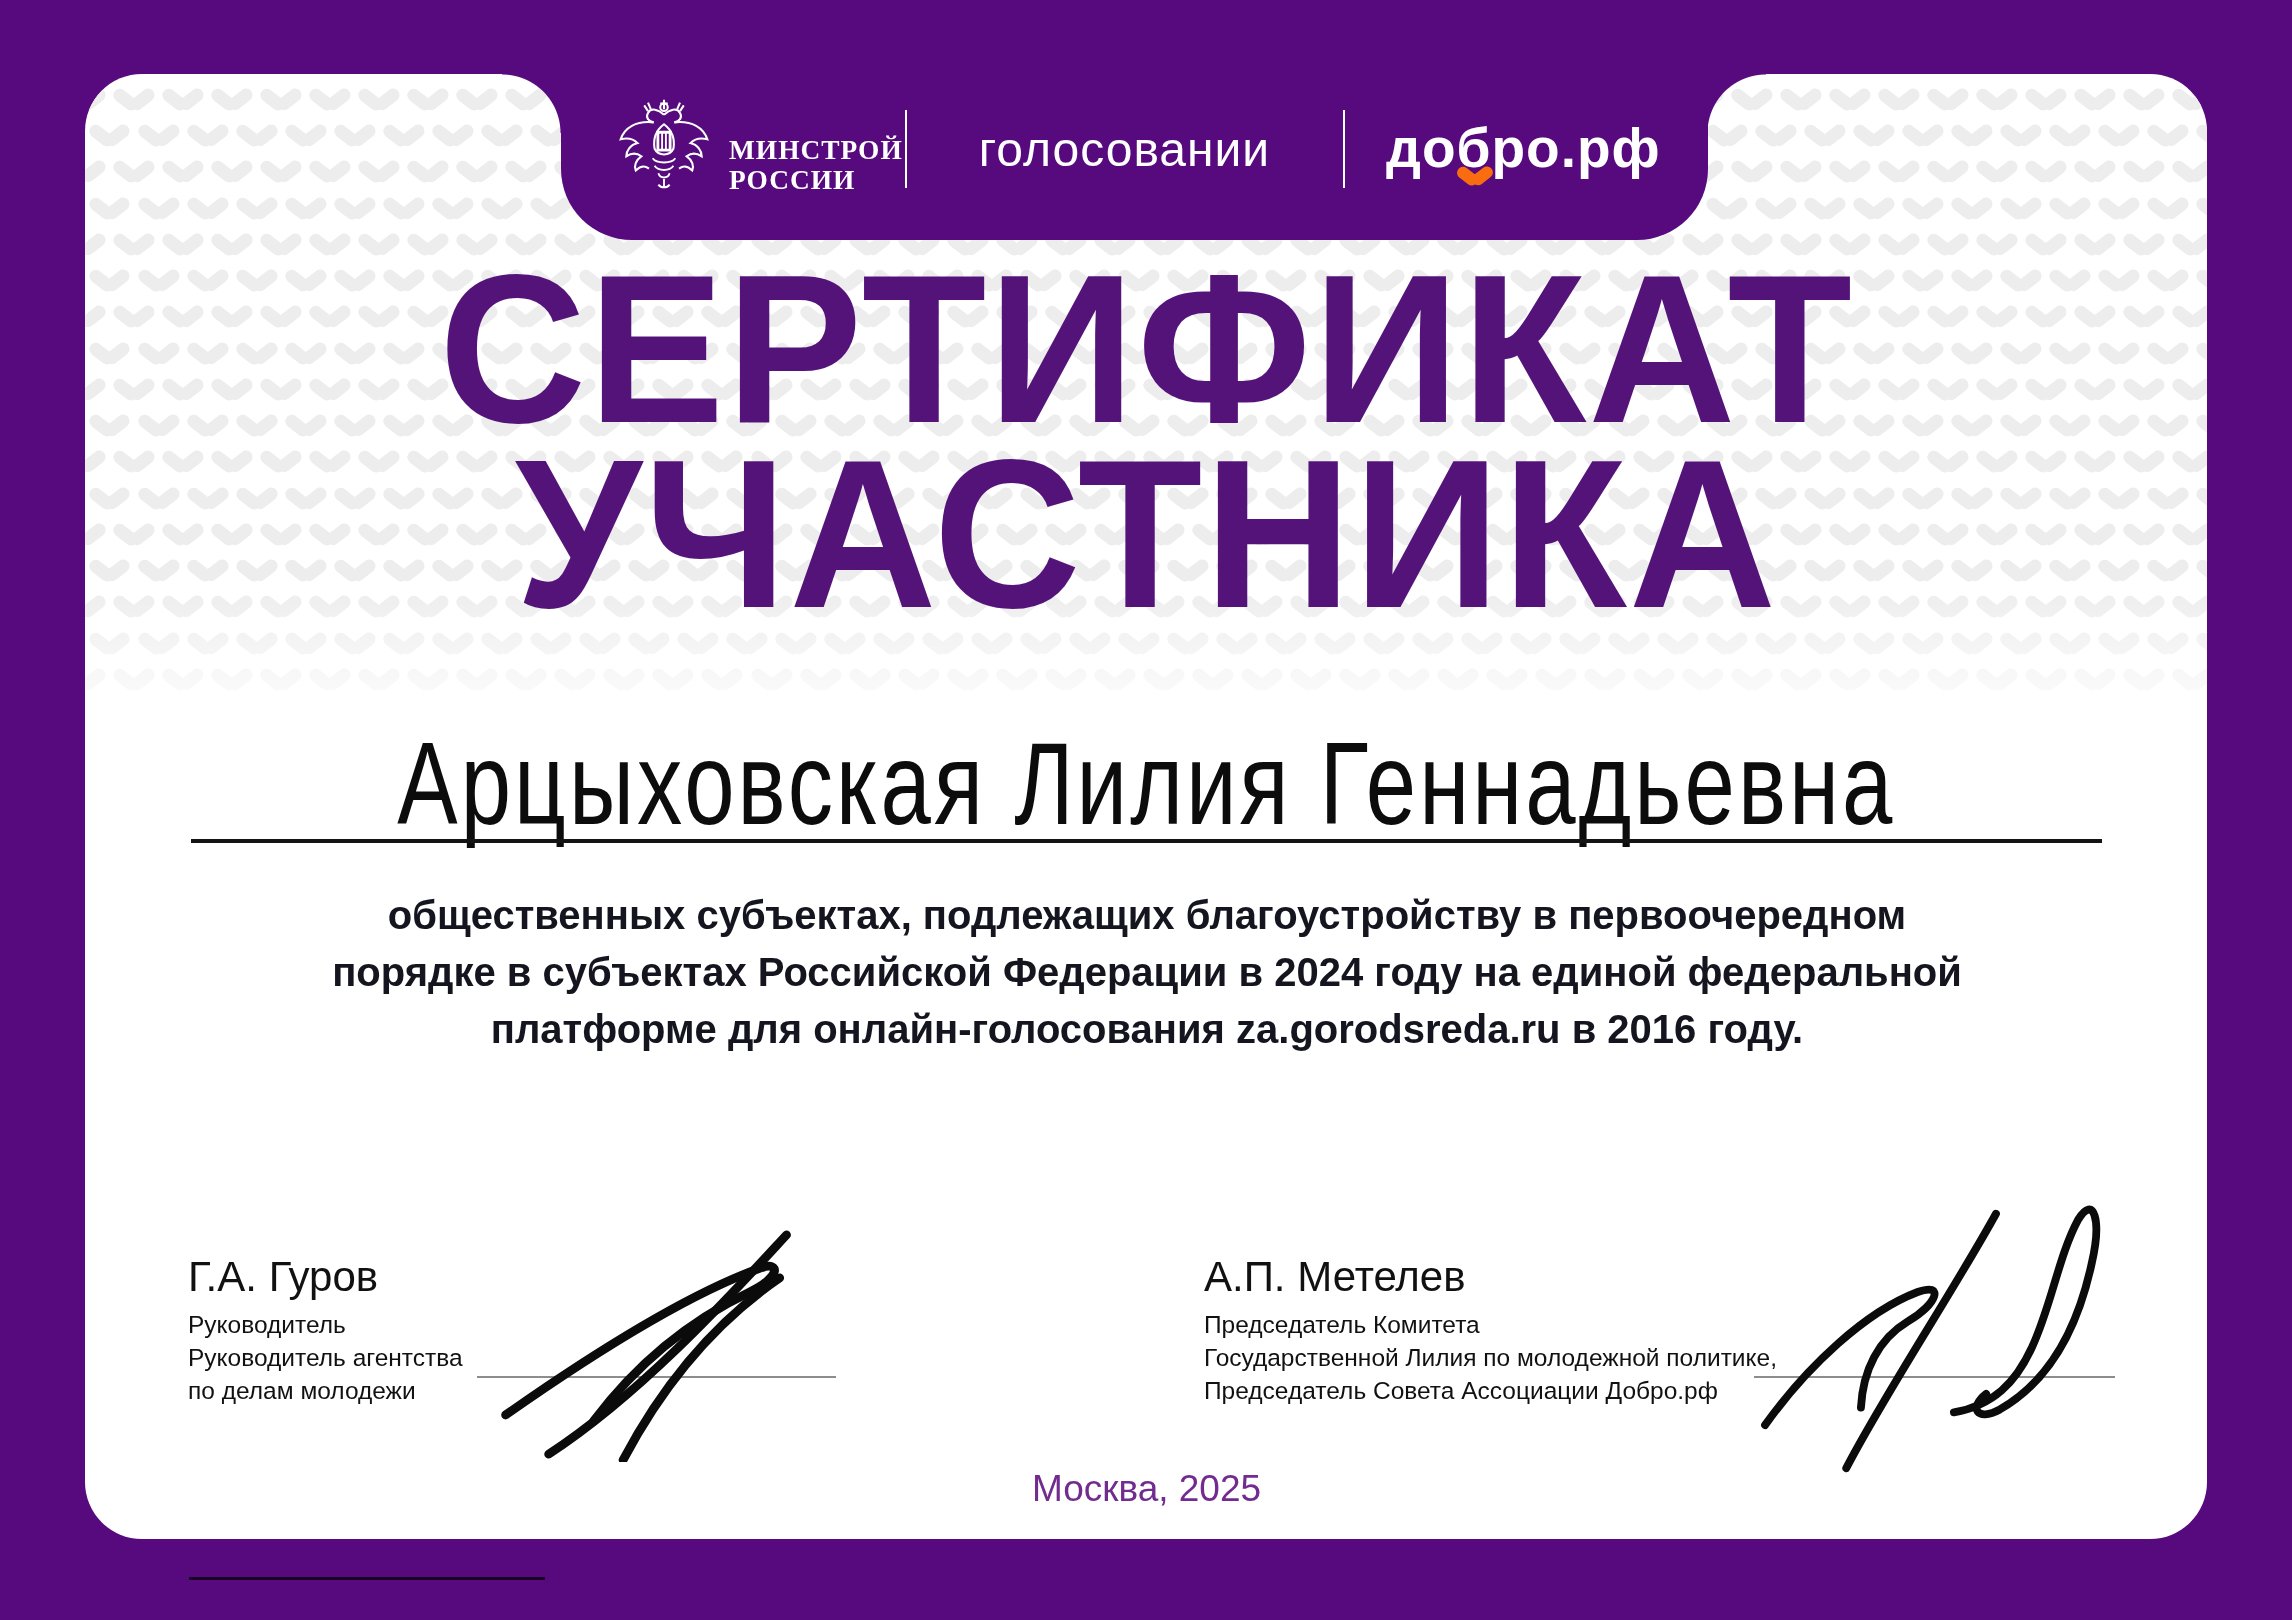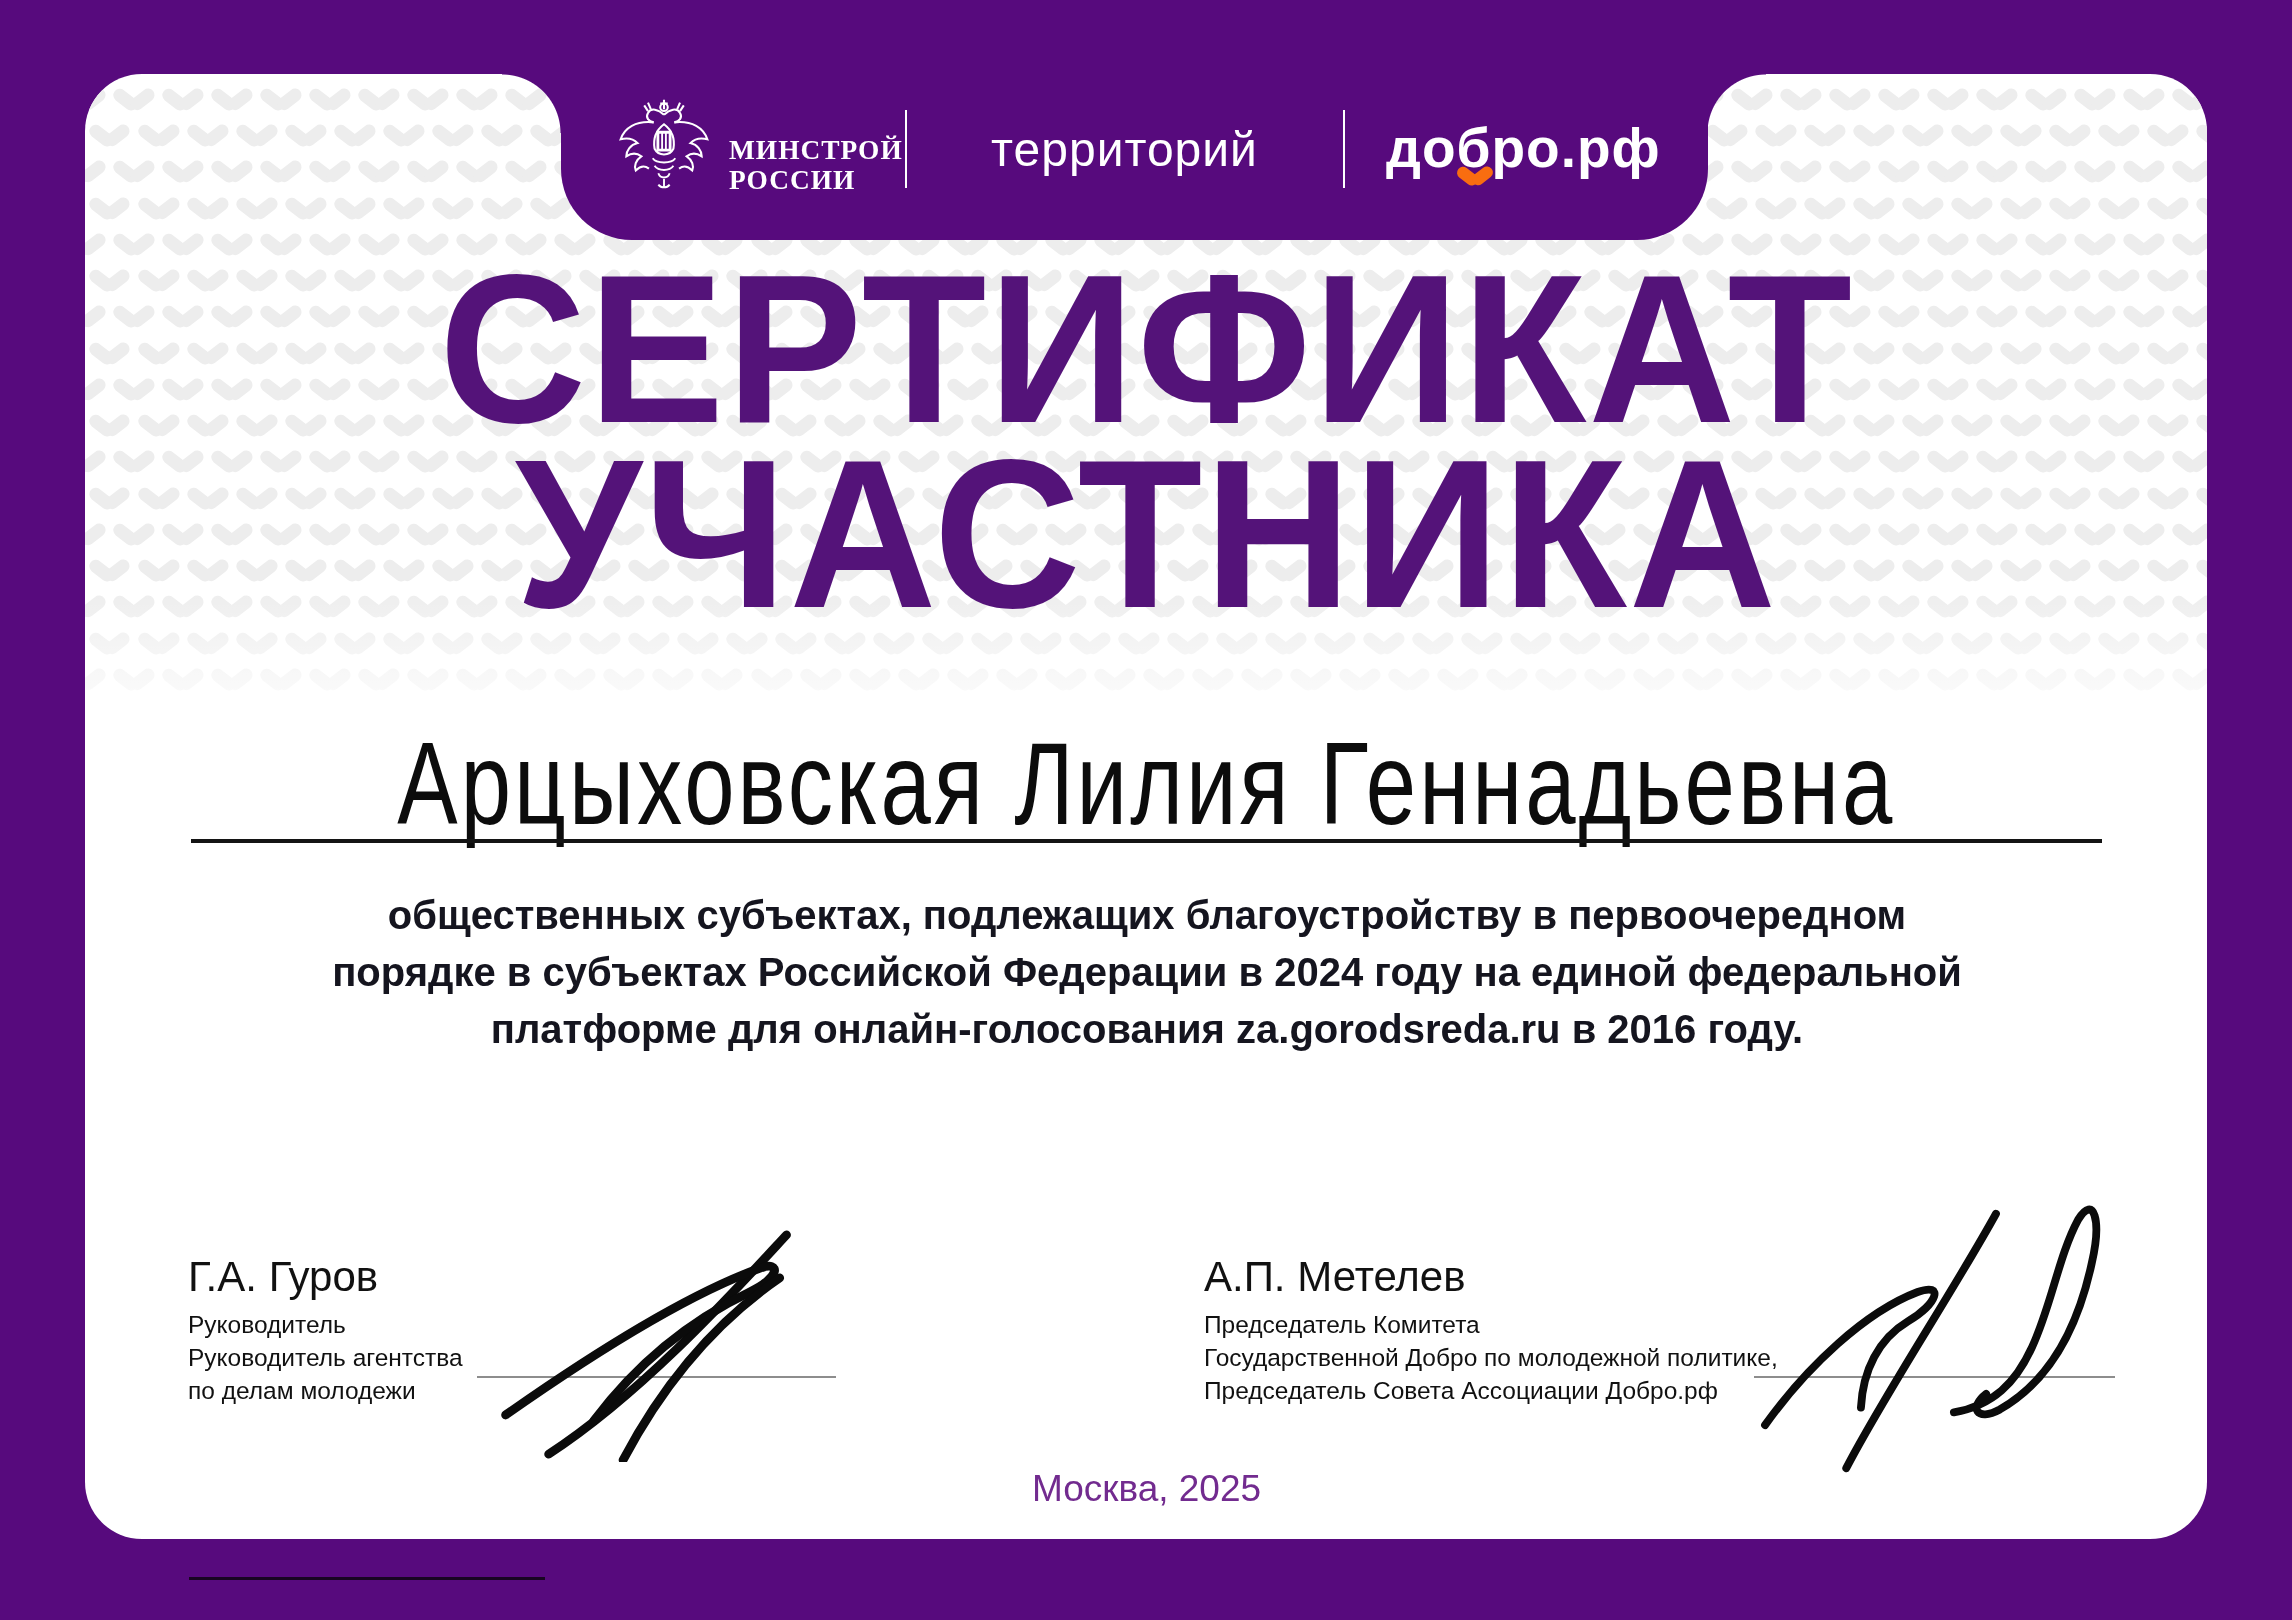--- a/index.html
+++ b/index.html
@@ -871,21 +871,21 @@
     <path d="M50 88 L50 98 M44 94 C47 98 53 98 56 94"></path>
   </g>
 </svg>
 
 <div class="minstroy">
   <div>МИНСТРОЙ</div>
   <div>РОССИИ</div>
 </div>
 
 <div class="hsep s1"></div>
-<div class="rosmol">территорий</div>
+<div class="rosmol">голосовании</div>
 <div class="hsep s2"></div>
 <div class="dobro">добро.рф</div>
 <div class="dobro-heart"></div>
 
 <div class="title">
   <div>СЕРТИФИКАТ</div>
   <div>УЧАСТНИКА</div>
 </div>
 
 <div class="name-wrap">
@@ -908,21 +908,21 @@
 <div class="sig-line left"></div>
 <svg class="sig-svg left" width="323" height="235" viewBox="0 0 330 240" fill="none" stroke="#0b0b0b" stroke-linecap="round">
   <path stroke-width="9" d="M305 8 C255 62 160 168 62 232"></path>
   <path stroke-width="9" d="M18 192 C95 138 200 70 278 42 C300 34 298 52 268 66 C205 96 150 142 108 198"></path>
   <path stroke-width="9" d="M138 238 C175 168 228 100 298 52"></path>
 </svg>
 
 <div class="sig-name right">А.П. Метелев</div>
 <div class="sig-role right">
   <div>Председатель Комитета</div>
-  <div>Государственной Добро по молодежной политике,</div>
+  <div>Государственной Лилия по молодежной политике,</div>
   <div>Председатель Совета Ассоциации Добро.рф</div>
 </div>
 <div class="sig-line right"></div>
 <svg class="sig-svg right" width="392" height="274" viewBox="0 0 400 280" fill="none" stroke="#0b0b0b" stroke-linecap="round">
   <path stroke-width="8" d="M95 272 C135 195 205 90 248 12"></path>
   <path stroke-width="8" d="M12 228 C55 168 115 112 168 92 C196 82 188 104 158 122 C128 140 112 172 110 210"></path>
   <path stroke-width="8" d="M205 215 C245 208 268 185 285 148 C305 105 312 55 332 18 C348 -8 356 18 346 62 C334 118 308 180 252 212 C228 225 220 210 238 196"></path>
 </svg>
 
 <div class="footer">Москва, 2025</div>

